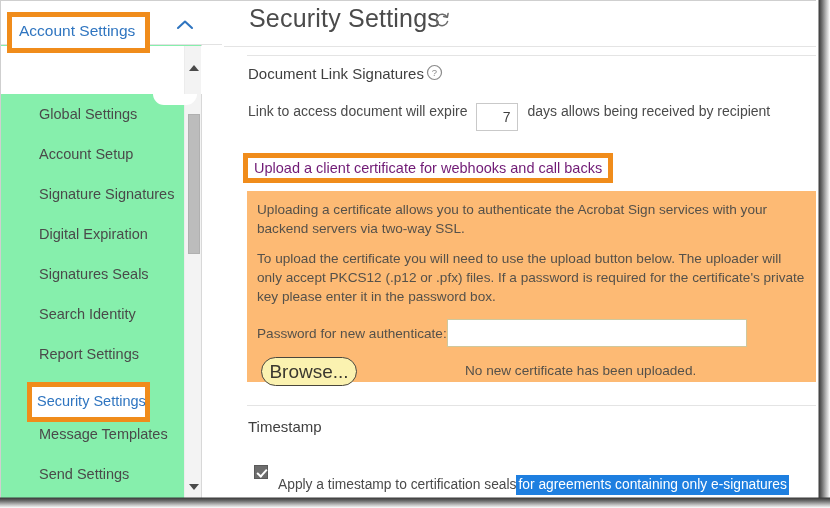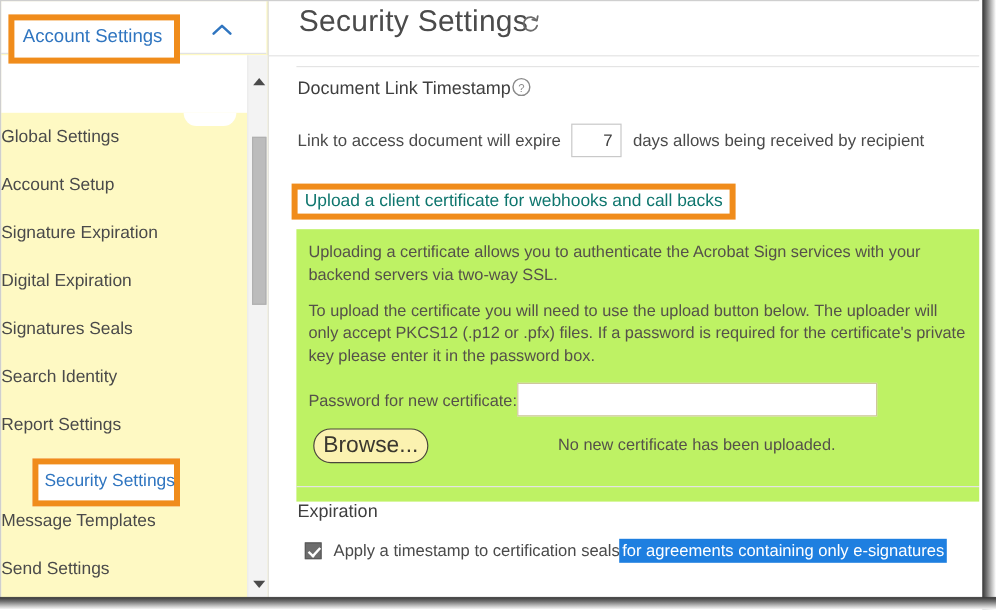--- a/index.html
+++ b/index.html
@@ -41,22 +41,22 @@
   .frame-border-left {
     position: absolute;
     left: 0; top: 0; width: 1px; height: 500px;
     background: #cfcfcf;
   }
 
   
   .sidebar {
     position: absolute;
     left: 1px; top: 1px;
-    width: 223px; height: 499px;
-    background: #fef9c3;
+    width: 201px; height: 499px;
+    background: #86efac;
     border-right: 1px solid #d8d8d8;
   }
 
   .search-bar {
     position: absolute;
     left: 0; top: 0;
     width: 221px; height: 44px;
     background: #ffffff;
     border-bottom: 1px solid #e2e2e2;
     display: flex;
@@ -112,20 +112,21 @@
 
   .nav-list {
     position: absolute;
     left: 0; top: 93px;
     width: 205px;
   }
   .nav-item {
     height: 40px;
     display: flex;
     align-items: center;
+    padding-left: 38px;
     font-size: 14.5px;
     color: #4a4a4a;
     white-space: nowrap;
   }
 
   .sec-annot {
     position: absolute;
     left: 26px; top: 381px;
     width: 123px; height: 40px;
     border: 5px solid #f08c1b;
@@ -218,21 +219,20 @@
   .help-icon {
     position: absolute;
     left: 202px; top: 63px;
     width: 17px; height: 17px;
   }
 
   .expire-row {
     position: absolute;
     left: 24px; top: 102px;
     display: flex;
-    align-items: center;
     font-size: 14px;
     color: #4a4a4a;
     white-space: nowrap;
   }
   .expire-input {
     width: 42px; height: 28px;
     margin: 0 9px;
     border: 1px solid #c9c9c9;
     background: #ffffff;
     text-align: right;
@@ -248,31 +248,31 @@
     position: absolute;
     left: 19px; top: 152px;
     width: 370px; height: 30px;
     border: 5px solid #f08c1b;
     background: #ffffff;
   }
   .upload-heading {
     position: absolute;
     left: 30px; top: 159px;
     font-size: 14.5px;
-    color: #0f766e;
+    color: #701a75;
     white-space: nowrap;
     z-index: 3;
   }
 
   
   .yellow-panel {
     position: absolute;
     left: 23px; top: 190px;
-    width: 571px; height: 227px;
-    background: #bef264;
+    width: 571px; height: 191px;
+    background: #fdba74;
   }
   .yp-text {
     position: absolute;
     left: 10px;
     font-size: 13.6px;
     color: #55514a;
     line-height: 19px;
     width: 551px;
   }
   .yp-p1 { top: 9px; }
@@ -340,20 +340,21 @@
     width: 4px; height: 8px;
     border: solid #ffffff;
     border-width: 0 2px 2px 0;
     transform: rotate(42deg);
   }
   .ts-label {
     margin-left: 10px;
     font-size: 13.8px;
     color: #4a4a4a;
     white-space: nowrap;
+    margin-top: 26px;
   }
   .ts-highlight {
     background: #1e7fe0;
     color: #ffffff;
     padding: 2px 2px 3px 2px;
   }
 </style>
 </head>
 <body>
 
@@ -382,21 +383,21 @@
     </div>
 
     <div class="nav-list">
       <div class="nav-item">
         <span>Global Settings</span>
       </div>
       <div class="nav-item">
         <span>Account Setup</span>
       </div>
       <div class="nav-item">
-        <span>Signature Expiration</span>
+        <span>Signature Signatures</span>
       </div>
       <div class="nav-item">
         <span>Digital Expiration</span>
       </div>
       <div class="nav-item">
         <span>Signatures Seals</span>
       </div>
       <div class="nav-item">
         <span>Search Identity</span>
       </div>
@@ -432,21 +433,21 @@
     <div class="refresh-icon">
       <svg width="17" height="17" viewBox="0 0 17 17">
         <path d="M14.0 6.0 A5.7 5.7 0 1 0 14.6 10.4" fill="none" stroke="#6b6b6b" stroke-width="1.5" stroke-linecap="round"></path>
         <polyline points="10.6,5.4 14.4,6.2 15.1,2.4" fill="none" stroke="#6b6b6b" stroke-width="1.5" stroke-linecap="round" stroke-linejoin="round"></polyline>
       </svg>
     </div>
 
     <div class="hr hr-title"></div>
     <div class="hr hr-sec1"></div>
 
-    <div class="sec-heading h-docexp">Document Link Timestamp</div>
+    <div class="sec-heading h-docexp">Document Link Signatures</div>
     <div class="help-icon">
       <svg width="17" height="17" viewBox="0 0 17 17">
         <circle cx="8.5" cy="8.5" r="7" fill="none" stroke="#8a8a8a" stroke-width="1.2"></circle>
         <text x="8.5" y="12.3" text-anchor="middle" font-family="Liberation Sans, sans-serif" font-size="9.5" fill="#8a8a8a">?</text>
       </svg>
     </div>
 
     <div class="expire-row">
       <span>Link to access document will expire</span>
       <input class="expire-input" type="text" value="7" style="">
@@ -454,31 +455,31 @@
     </div>
 
     <div class="upload-annot"></div>
     <div class="upload-heading">Upload a client certificate for webhooks and call backs</div>
 
     <div class="yellow-panel">
       <div class="yp-text yp-p1">Uploading a certificate allows you to authenticate the Acrobat Sign services with your backend servers via two-way SSL.</div>
       <div class="yp-text yp-p2">To upload the certificate you will need to use the upload button below. The uploader will only accept PKCS12 (.p12 or .pfx) files. If a password is required for the certificate's private key please enter it in the password box.</div>
 
       <div class="pwd-row">
-        <span class="pwd-label">Password for new certificate:</span>
+        <span class="pwd-label">Password for new authenticate:</span>
         <input class="pwd-input" type="text" placeholder="" style="">
       </div>
 
       <button class="browse-btn">Browse...</button>
       <div class="nocert-text">No new certificate has been uploaded.</div>
     </div>
 
     <div class="hr hr-sec2"></div>
 
-    <div class="sec-heading h-ts">Expiration</div>
+    <div class="sec-heading h-ts">Timestamp</div>
 
     <div class="ts-row">
       <span class="ts-checkbox"></span>
       <span class="ts-label">
         <span>Apply a timestamp to certification seals</span><span class="ts-highlight">for agreements containing only e-signatures</span>
       </span>
     </div>
   </div>
 
   <div class="frame-border-top"></div>

